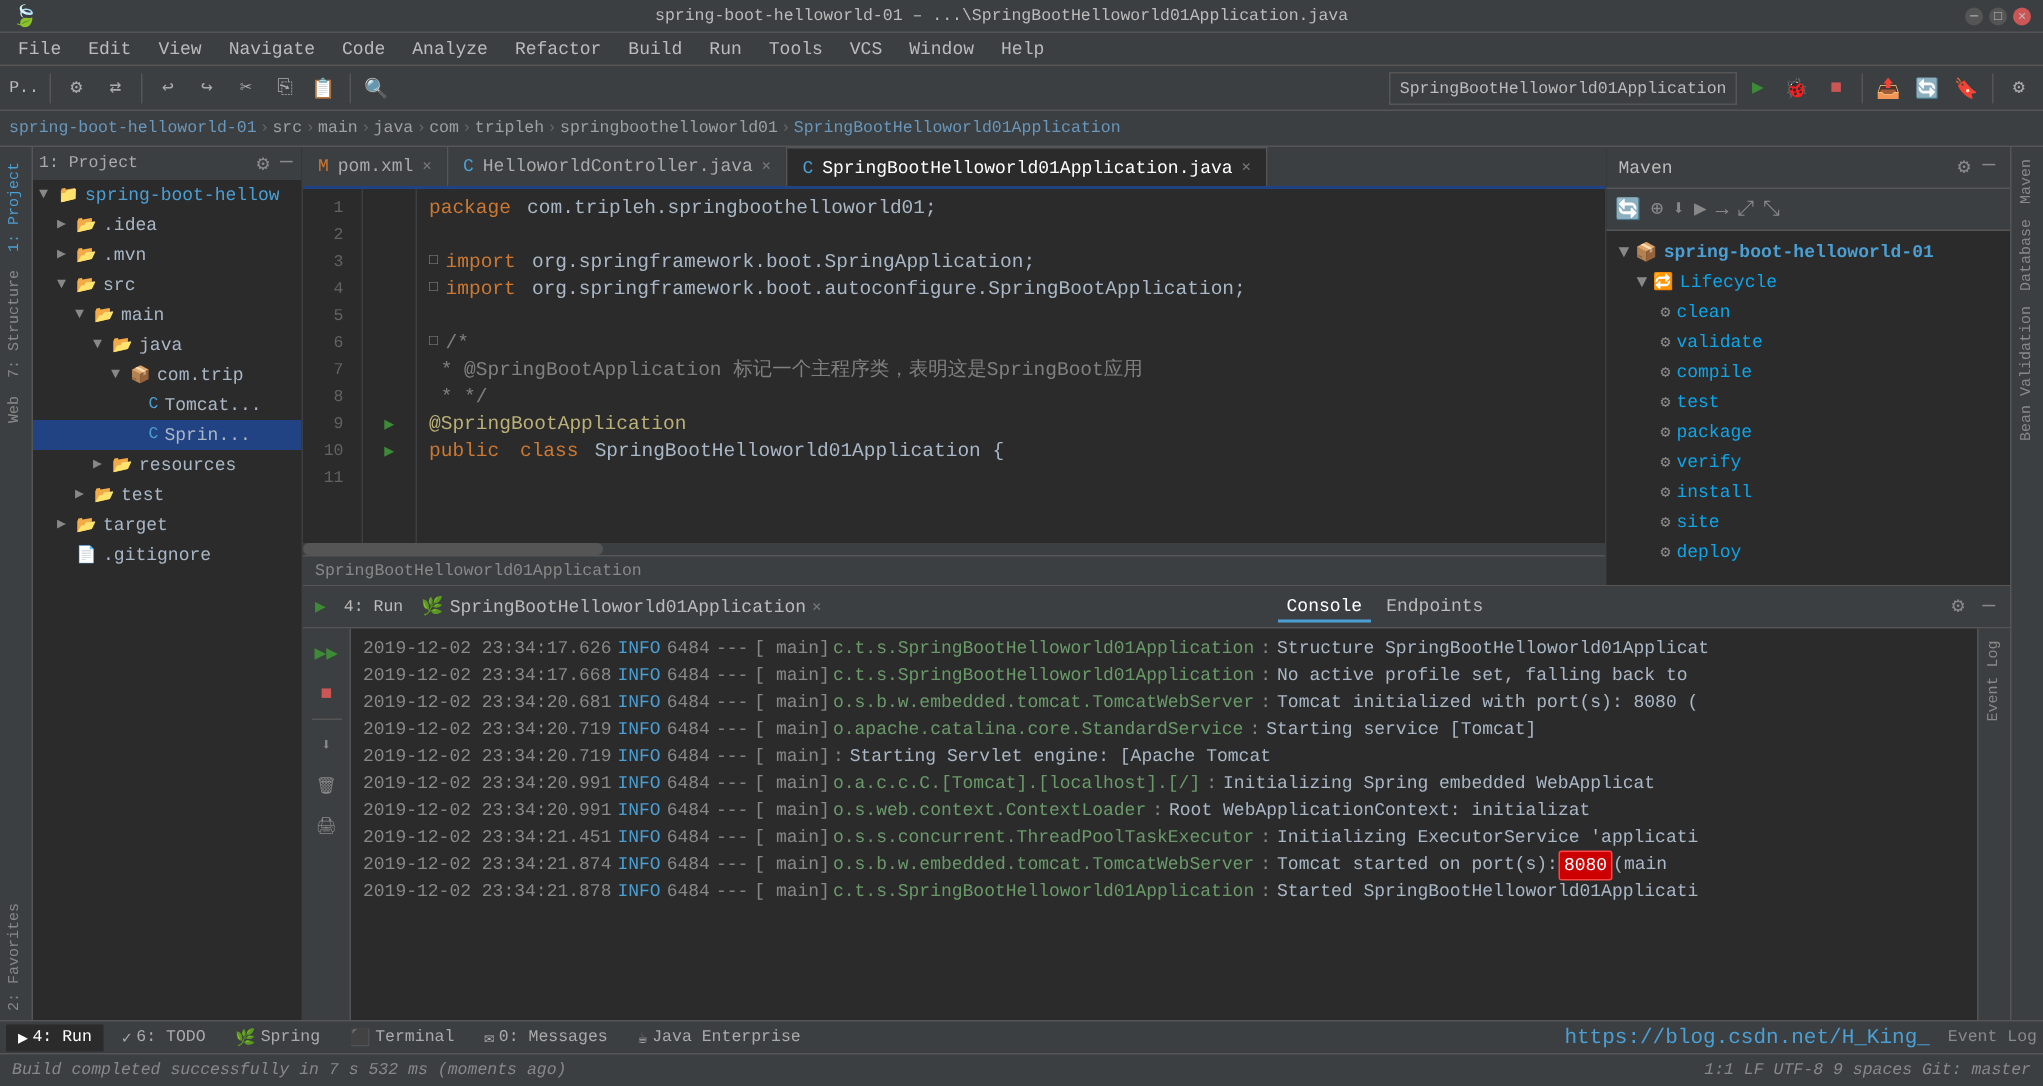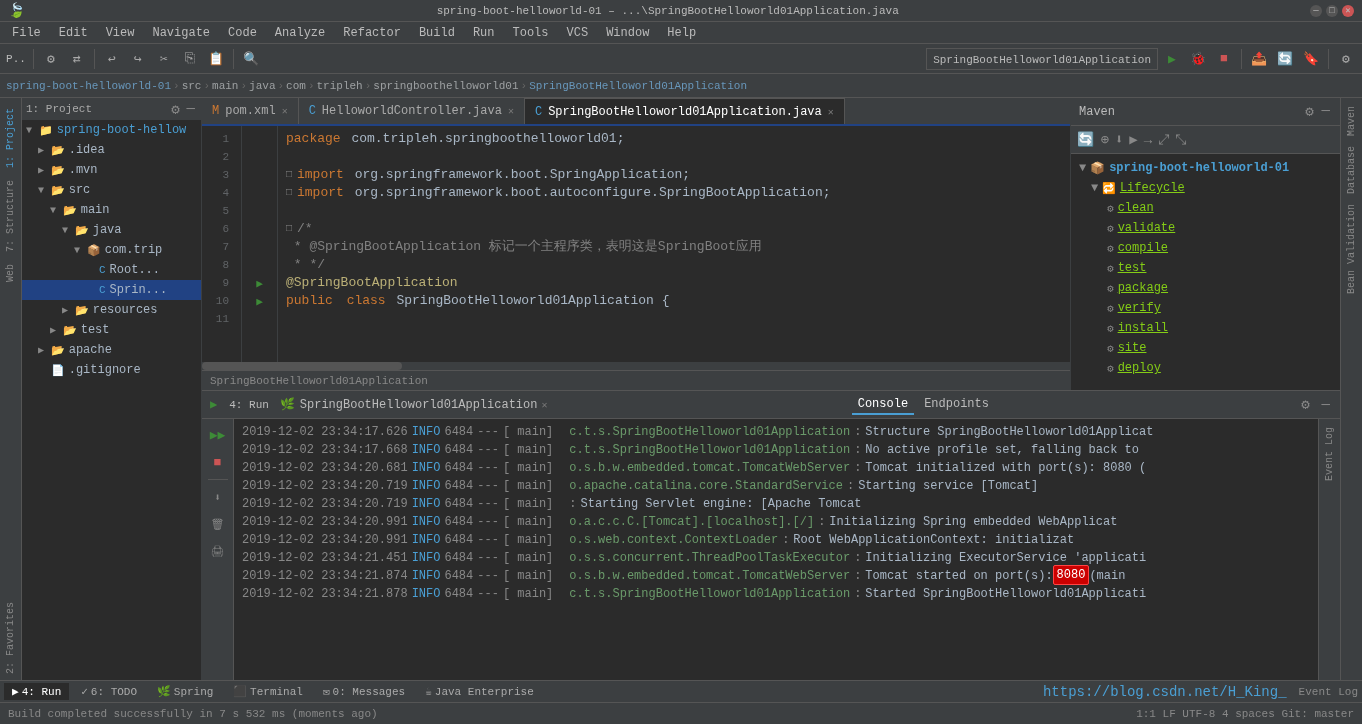--- a/index.html
+++ b/index.html
@@ -246,21 +246,21 @@
       padding: 4px 0;
     }
     .maven-item {
       display: flex;
       align-items: center;
       padding: 1px 8px;
       cursor: pointer;
       height: 20px;
     }
     .maven-gear { color: #888; margin-right: 4px; font-size: 11px; }
-    .maven-label { color: #84cc16; font-size: 12px; text-decoration: underline; }
+    .maven-label { color: #0ea5e9; font-size: 12px; }
     .maven-project { color: #4a9fd4; font-size: 12px; font-weight: bold; }
 
     
     .bottom-panel {
       height: 290px;
       background: #2b2b2b;
       border-top: 1px solid #555;
       display: flex;
       flex-direction: column;
     }
@@ -323,41 +323,42 @@
       overflow: auto;
       padding: 4px 8px;
       font-size: 12px;
       line-height: 18px;
       background: #2b2b2b;
     }
     .log-line {
       display: flex;
       white-space: nowrap;
       height: 18px;
-      align-items: flex-end;
+      align-items: flex-start;
     }
     .log-date { color: #888; margin-right: 4px; }
     .log-info { color: #4a9fd4; margin-right: 4px; }
     .log-pid { color: #888; margin-right: 4px; }
-    .log-thread { color: #888; margin-right: 16px; }
+    .log-thread { color: #888; margin-right: 2px; }
     .log-class { color: #6a9a6a; margin-right: 4px; }
     .log-sep { color: #888; margin-right: 4px; }
     .log-msg { color: #a9b7c6; }
 
     
     .status-bar {
       height: 22px;
       background: #3c3f41;
       display: flex;
       align-items: center;
       padding: 0 8px;
       font-size: 11px;
       color: #888;
       border-top: 1px solid #555;
       justify-content: space-between;
+      font-style: italic;
     }
 
     
     .bottom-tab-bar {
       height: 22px;
       background: #3c3f41;
       display: flex;
       align-items: center;
       padding: 0 4px;
       border-top: 1px solid #555;
@@ -562,41 +563,41 @@
           <span class="tree-label">java</span>
         </div>
         <div class="tree-item" style="padding-left:52px;">
           <span class="tree-arrow">▼</span>
           <span class="tree-icon">📦</span>
           <span class="tree-label" style="color:#a9b7c6;">com.trip</span>
         </div>
         <div class="tree-item" style="padding-left:64px;">
           <span class="tree-arrow" style="visibility:hidden;">▶</span>
           <span class="tree-icon" style="color:#4a9fd4;">C</span>
-          <span class="tree-label">Root...</span>
+          <span class="tree-label">Tomcat...</span>
         </div>
         <div class="tree-item selected" style="padding-left:64px;">
           <span class="tree-arrow" style="visibility:hidden;">▶</span>
           <span class="tree-icon" style="color:#4a9fd4;">C</span>
           <span class="tree-label">Sprin...</span>
         </div>
         <div class="tree-item" style="padding-left:40px;">
           <span class="tree-arrow">▶</span>
           <span class="tree-icon">📂</span>
           <span class="tree-label">resources</span>
         </div>
         <div class="tree-item" style="padding-left:28px;">
           <span class="tree-arrow">▶</span>
           <span class="tree-icon">📂</span>
           <span class="tree-label">test</span>
         </div>
         <div class="tree-item" style="padding-left:16px;">
           <span class="tree-arrow">▶</span>
           <span class="tree-icon">📂</span>
-          <span class="tree-label">apache</span>
+          <span class="tree-label">target</span>
         </div>
         <div class="tree-item" style="padding-left:16px;">
           <span class="tree-arrow" style="visibility:hidden;">▶</span>
           <span class="tree-icon">📄</span>
           <span class="tree-label">.gitignore</span>
         </div>
       </div>
     </div>
 
     <div class="center-panel">
@@ -970,16 +971,16 @@
       <span>☕</span>
       <span>Java Enterprise</span>
     </span>
     <span style="flex:1;"></span>
     <span style="font-size:14px; color:#4a9fd4; cursor:pointer;">https://blog.csdn.net/H_King_</span>
     <span style="font-size:11px; color:#888; margin-left:8px;">Event Log</span>
   </div>
 
   <div class="status-bar">
     <span>Build completed successfully in 7 s 532 ms (moments ago)</span>
-    <span>1:1  LF  UTF-8  4 spaces  Git: master</span>
+    <span>1:1  LF  UTF-8  9 spaces  Git: master</span>
   </div>
 
 </div>
 
 </body></html>

